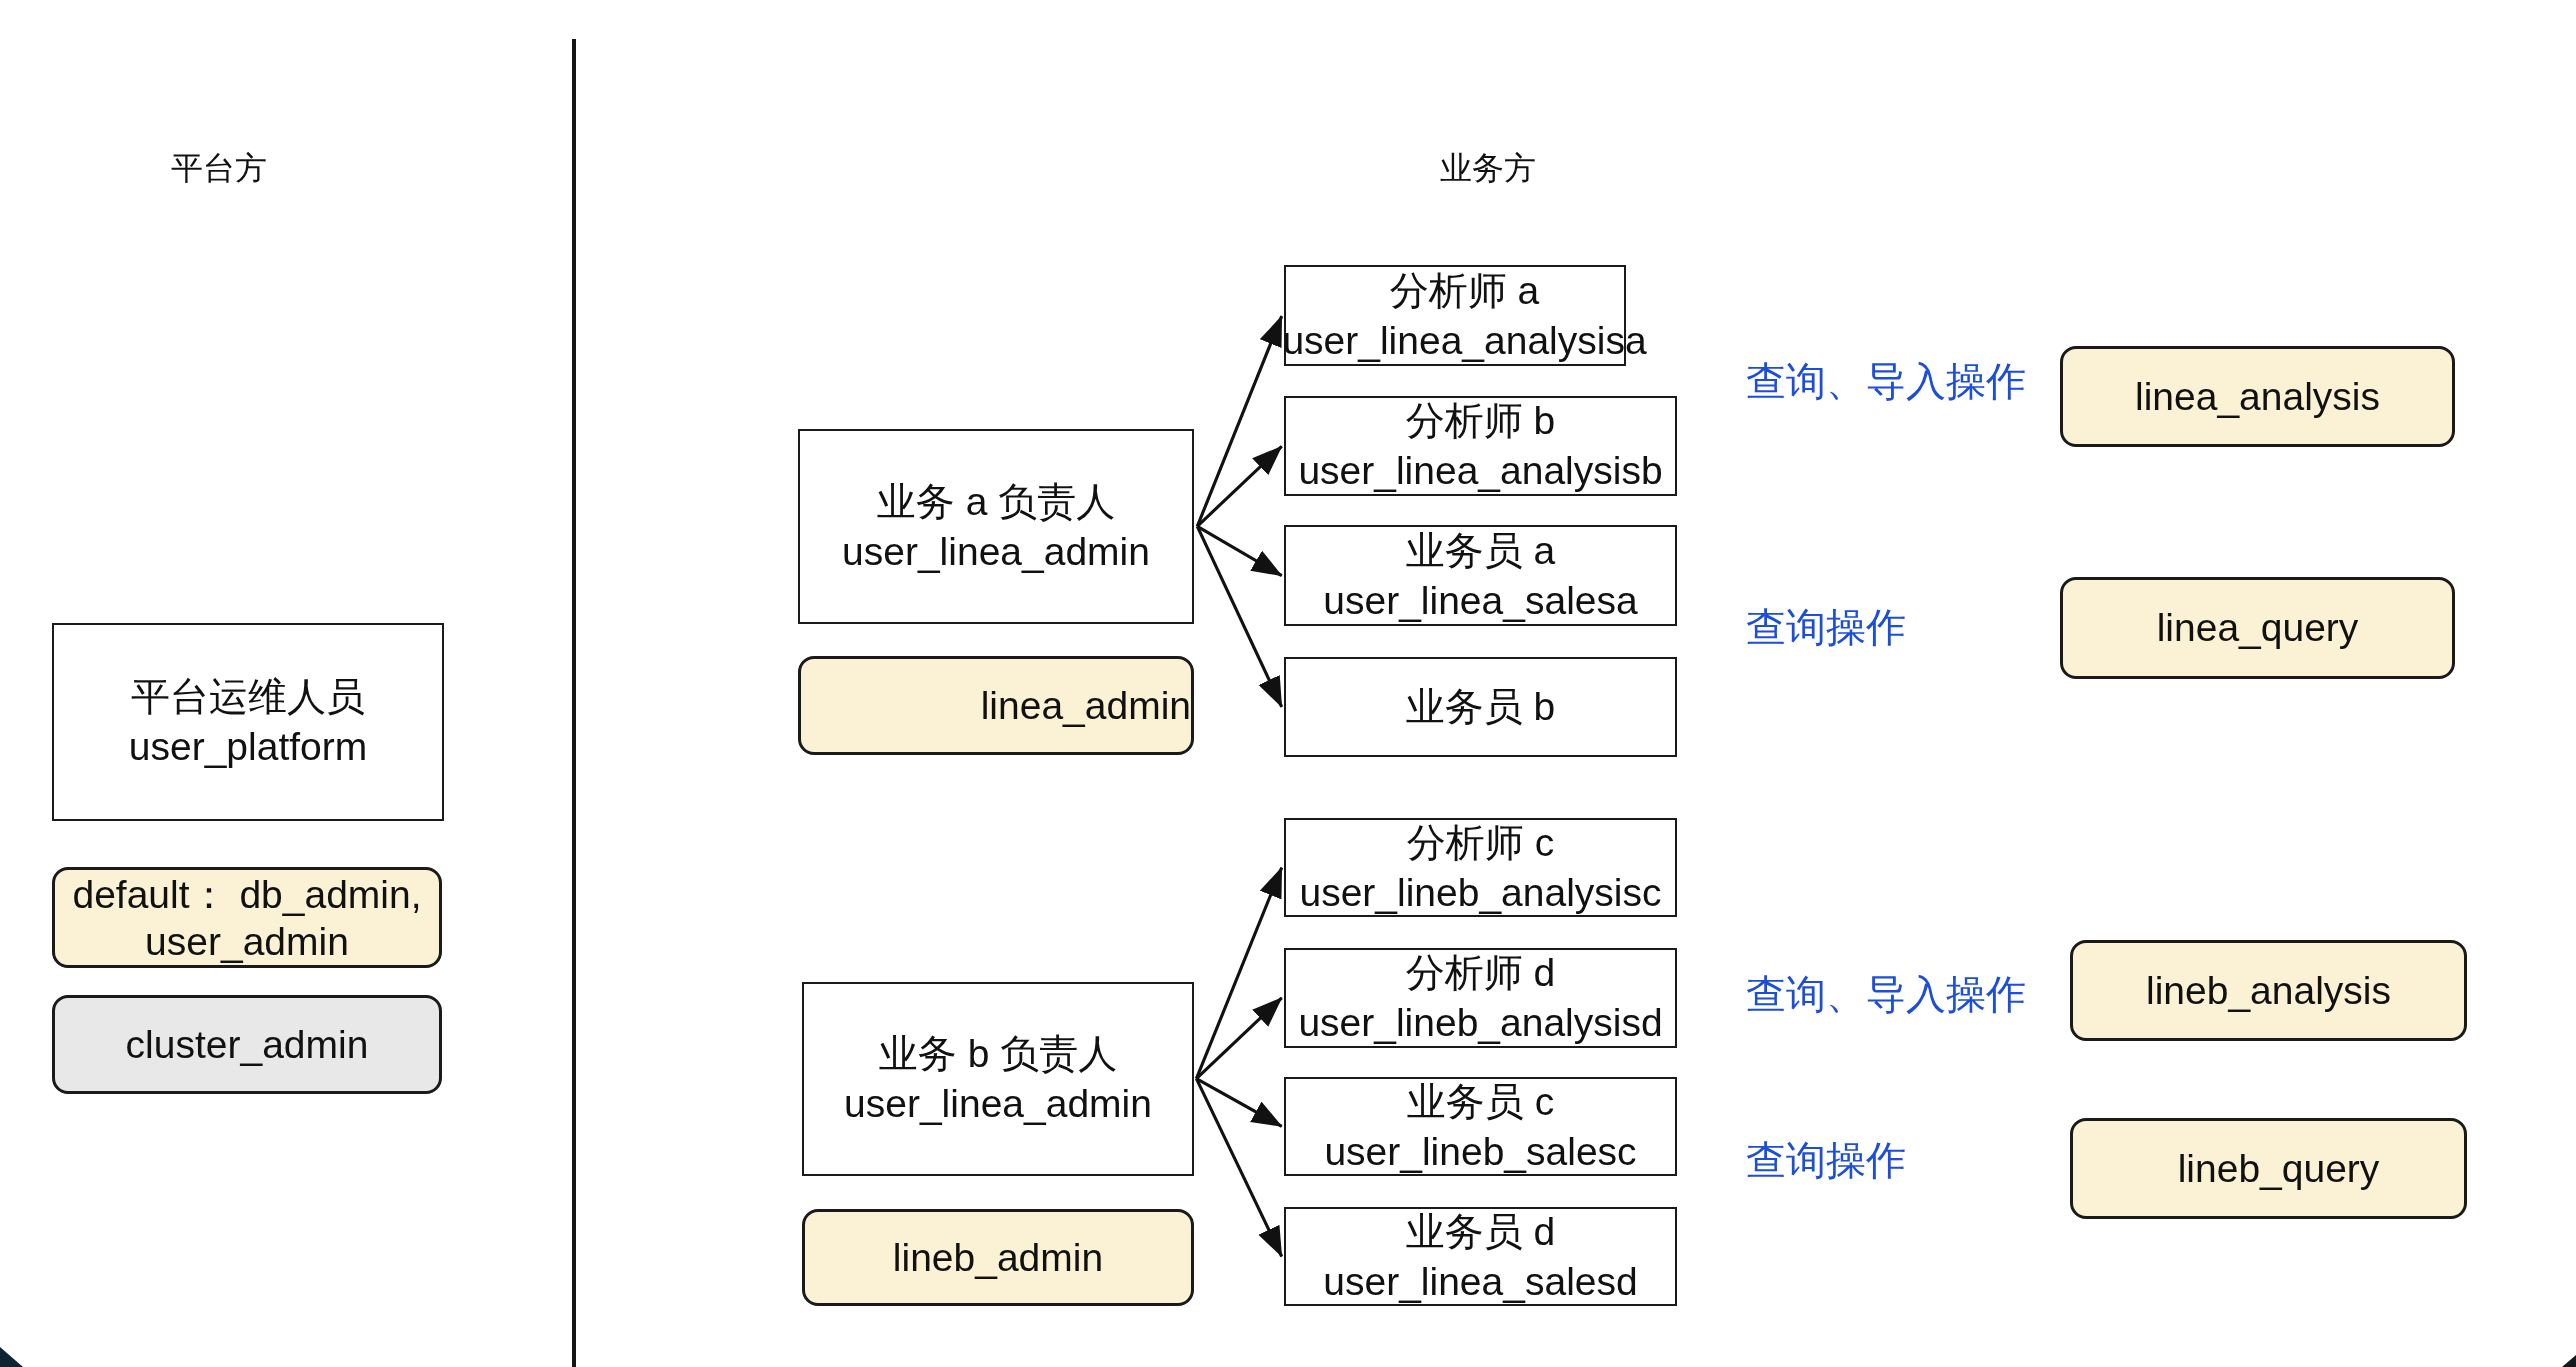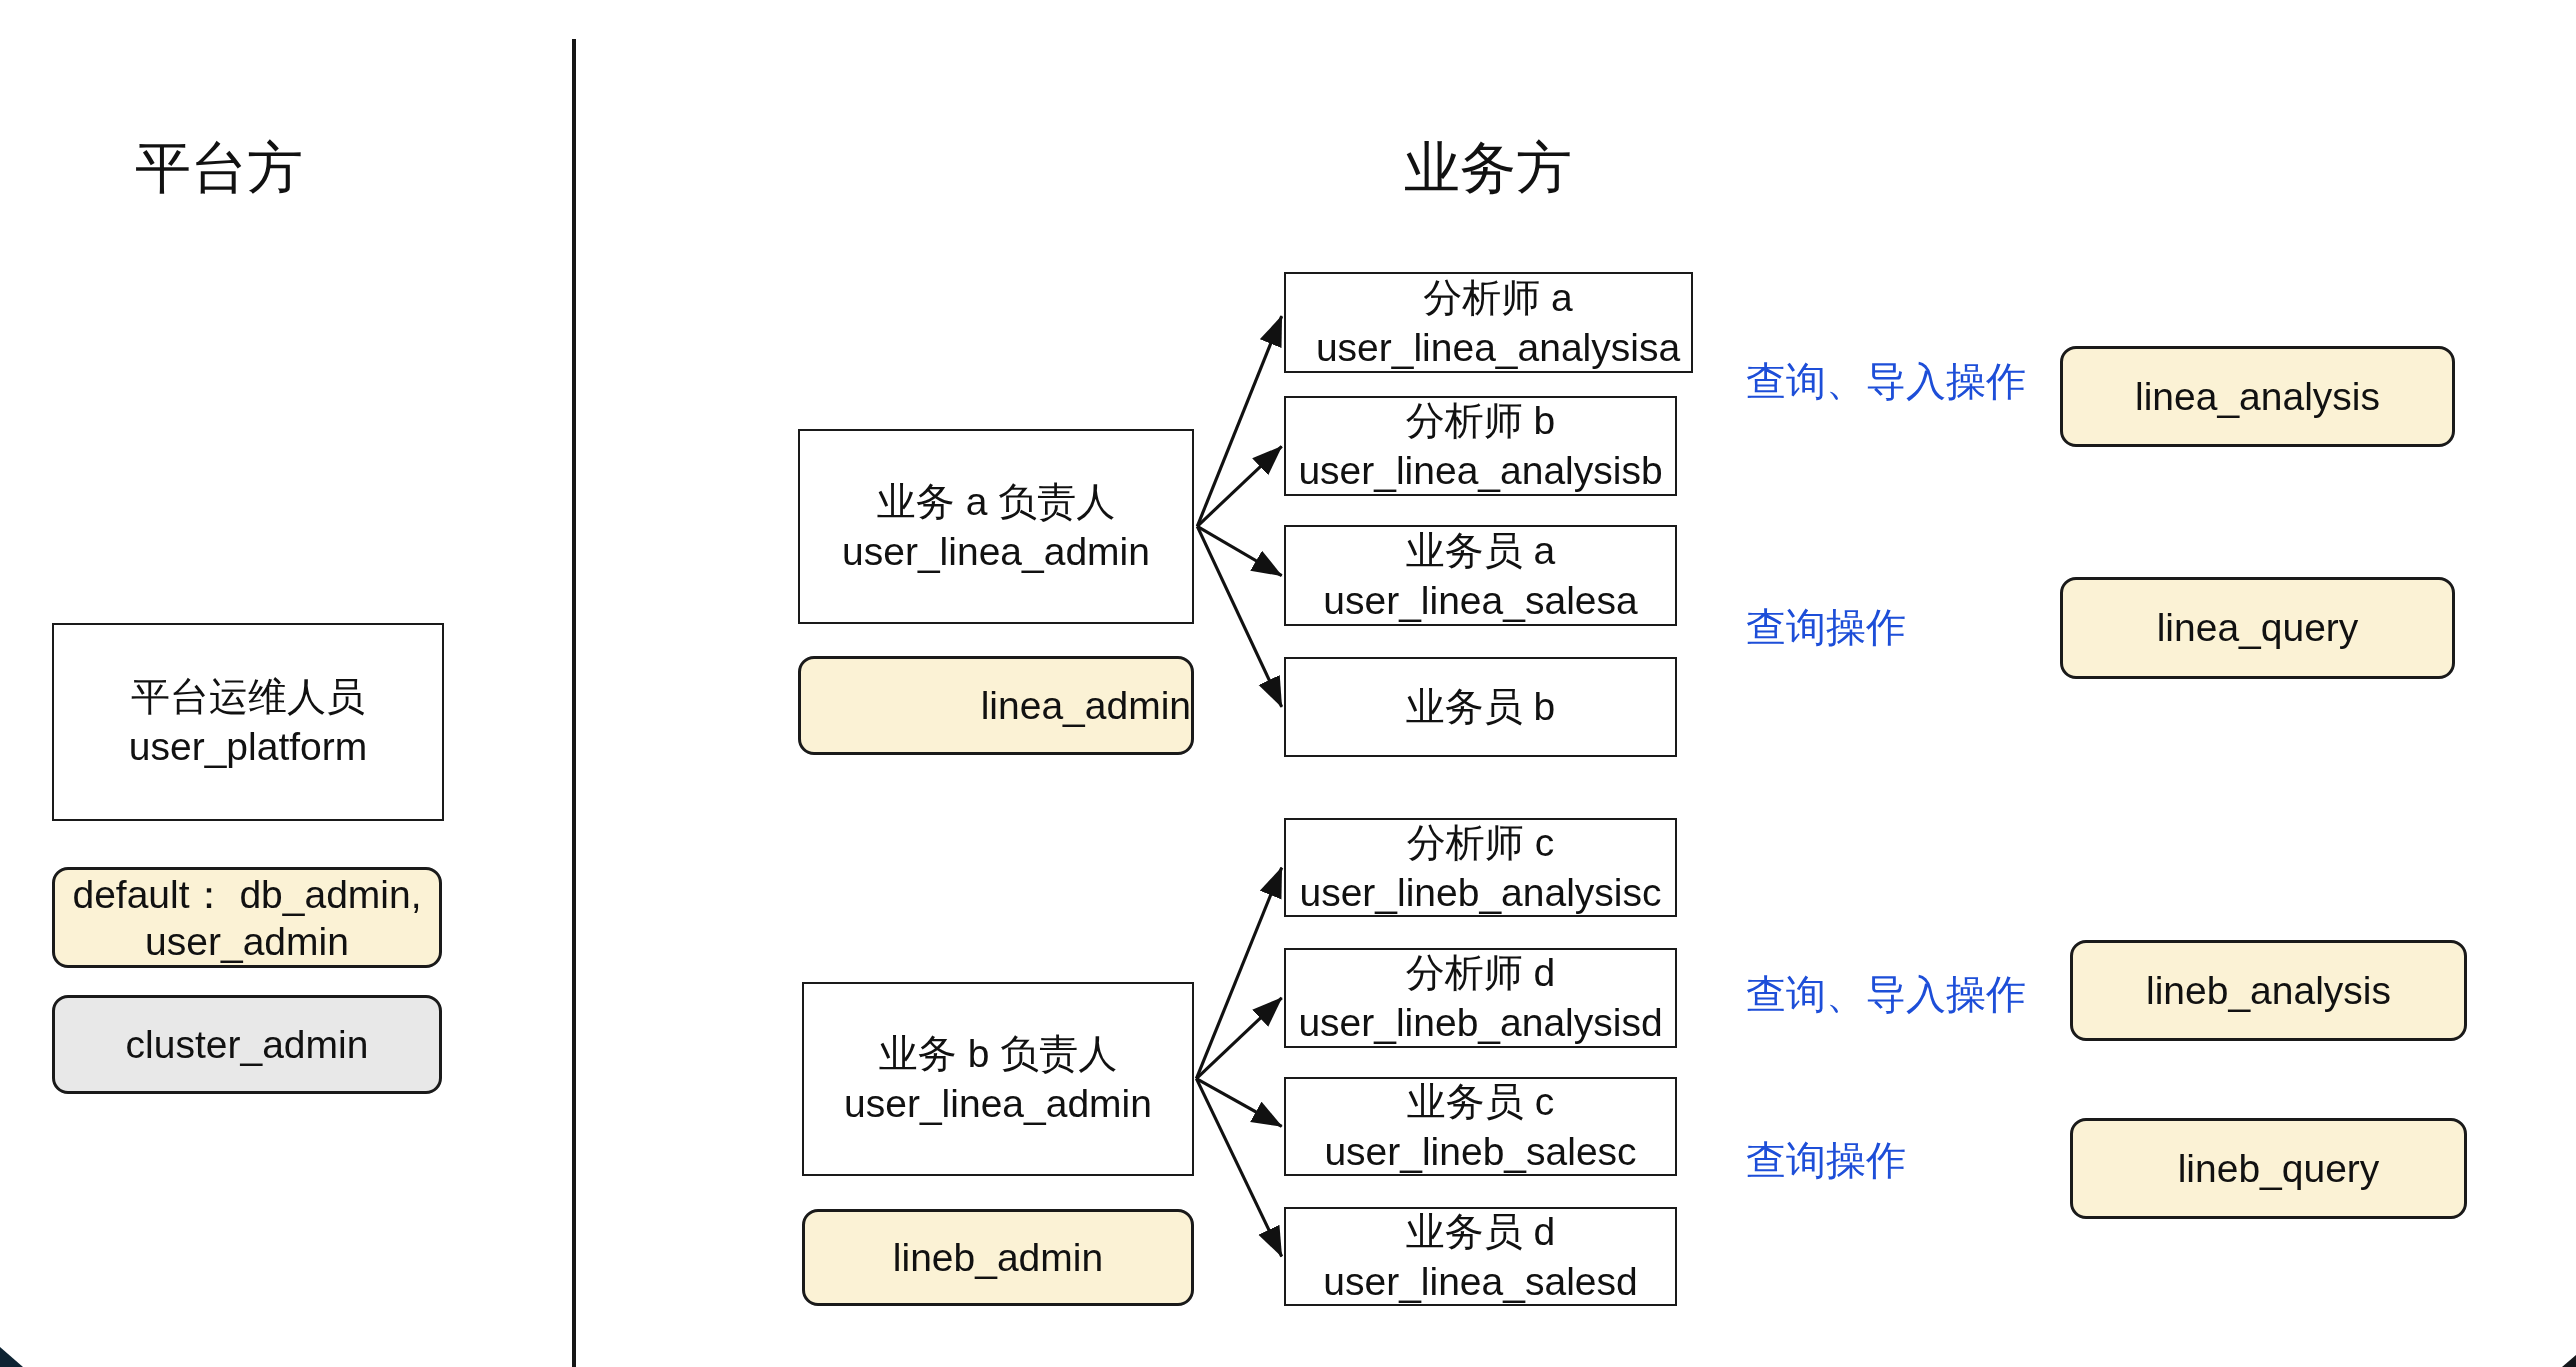--- a/index.html
+++ b/index.html
@@ -2,21 +2,21 @@
 <html style="--highlight-fill: #FBF2D5; --gray-fill: #E8E8E8; --border: #1A1A1A;font-size:14.4px"><head>
 <meta charset="utf-8">
 <style>
   html,body{margin:0;padding:0;background:#fff;}
   .stage{
     position:relative;width:2576px;height:1367px;background:#ffffff;
     font-family:"Liberation Sans","DejaVu Sans",sans-serif;color:#111;overflow:hidden;
   }
   .title{
     position:absolute;transform:translate(-50%,-50%);
-    font-size:56px;white-space:nowrap;color:#111;
+    font-size:32px;white-space:nowrap;color:#111;
   }
   .divider{position:absolute;background:#161616;}
   .box{
     position:absolute;box-sizing:border-box;border:2.7px solid var(--border,#1a1a1a);
     background:#fff;display:flex;flex-direction:column;align-items:center;justify-content:center;
     text-align:center;font-size:39px;line-height:50px;color:#111;
   }
   .rounded{border-radius:16px;border-width:3.6px;}
   .yellow{background:var(--highlight-fill,#FBF2D5);}
   .gray{background:var(--gray-fill,#E8E8E8);text-align:right;}
@@ -69,21 +69,21 @@
   </div>
 
   <div class="box" style="left:798px;top:429px;width:396px;height:195px;">
     <span>业务 a 负责人</span>
     <span>user_linea_admin</span>
   </div>
   <div class="box rounded yellow" style="left:798px;top:656px;width:396px;height:99px;align-items:flex-end;">
     <span>linea_admin</span>
   </div>
 
-  <div class="box" style="left:1284px;top:272px;width:409px;height:101px;padding-left:19px;">
+  <div class="box" style="left:1284px;top:265px;width:342px;height:101px;padding-left:19px;">
     <span>分析师 a</span>
     <span>user_linea_analysisa</span>
   </div>
   <div class="box" style="left:1284px;top:396px;width:393px;height:100px;">
     <span>分析师 b</span>
     <span>user_linea_analysisb</span>
   </div>
   <div class="box" style="left:1284px;top:525px;width:393px;height:101px;text-align:right;">
     <span>业务员 a</span>
     <span>user_linea_salesa</span>

